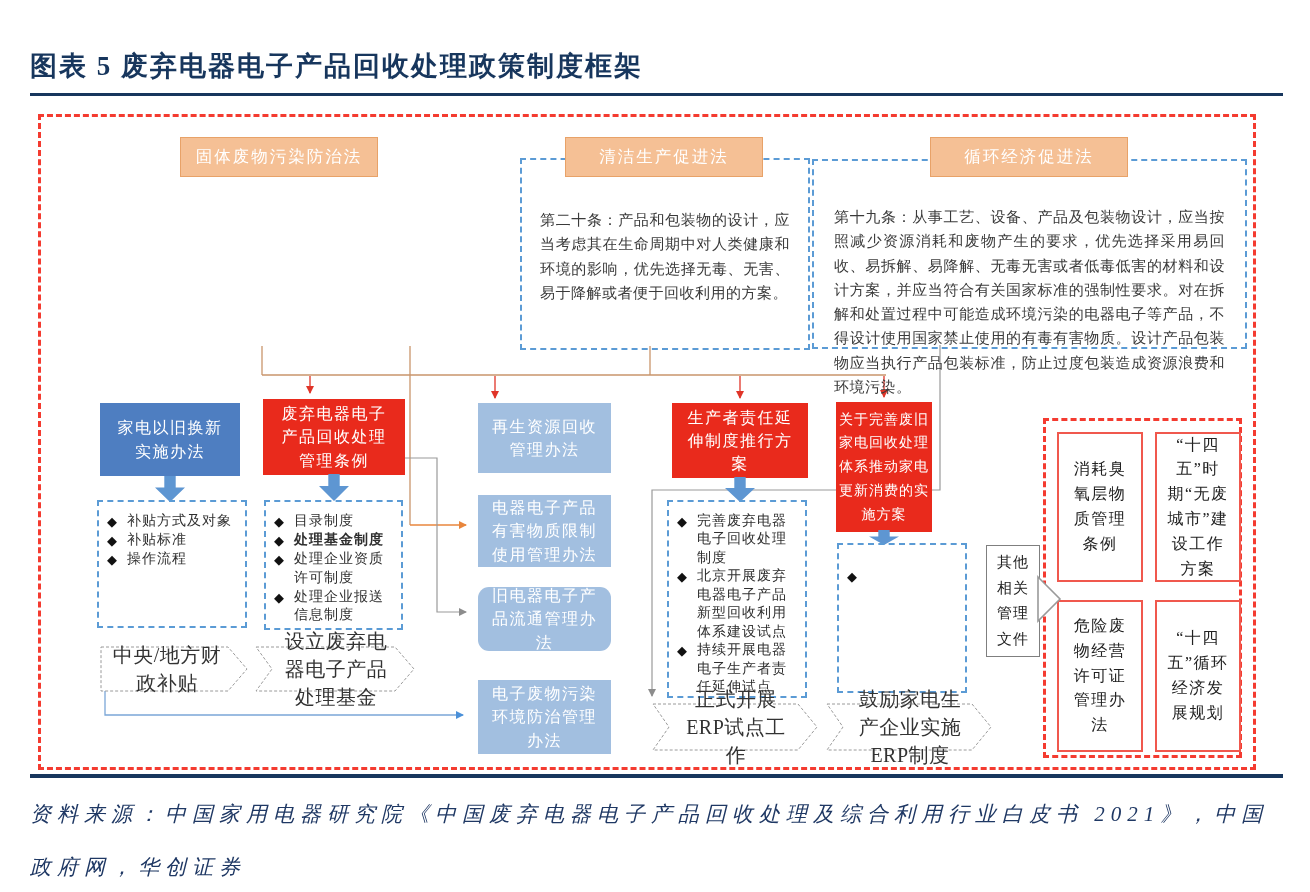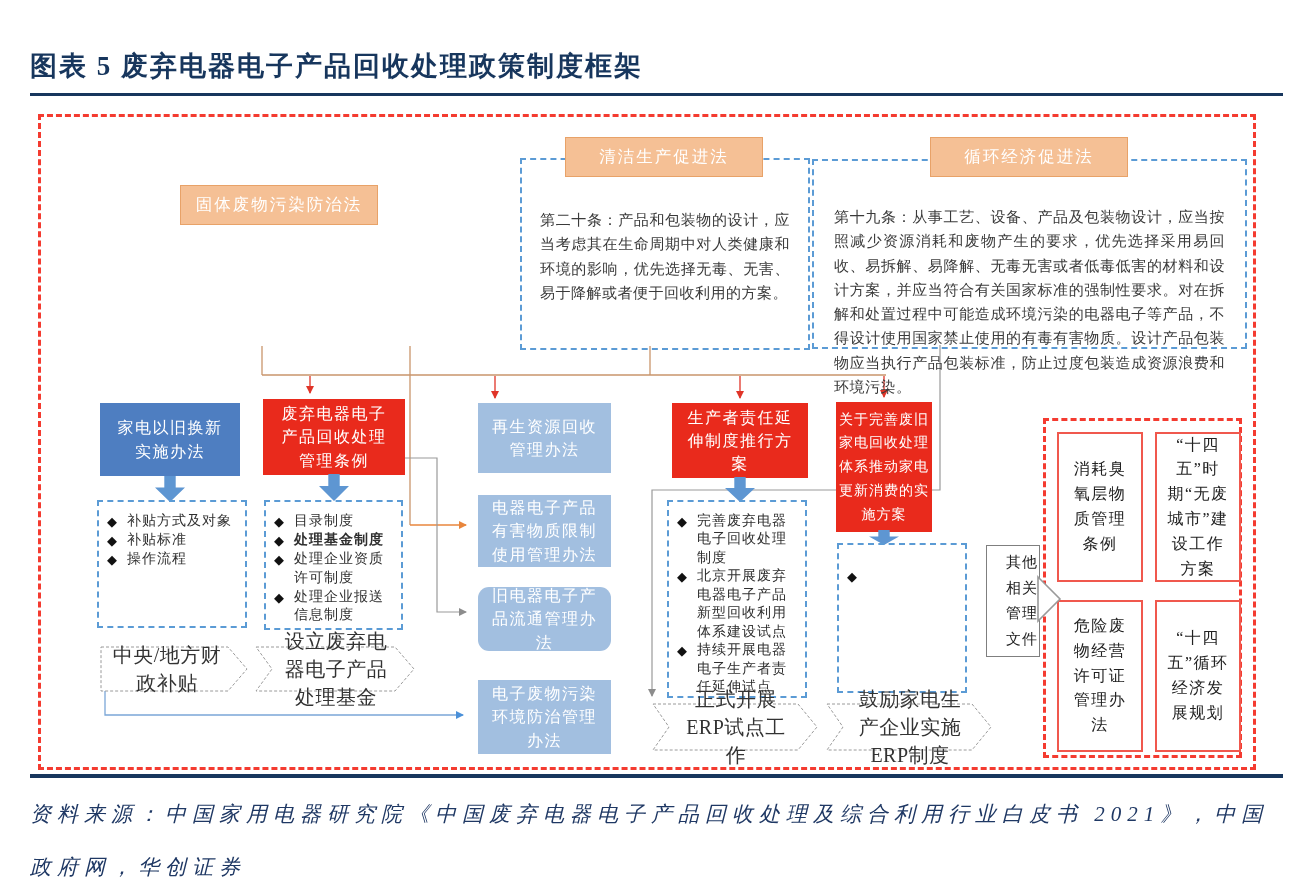--- a/index.html
+++ b/index.html
@@ -83,21 +83,21 @@
       <path d="M495,376 V398" marker-end="url(#mRed)"></path>
       <path d="M740,376 V398" marker-end="url(#mRed)"></path>
       <path d="M884,376 V397" marker-end="url(#mRed)"></path>
     </g>
     <path d="M410,525 H466" stroke="#E8863C" stroke-width="1.3" fill="none" marker-end="url(#mOrg)"></path>
     <path d="M405,458 H437 V612 H466" stroke="#9a9a9a" stroke-width="1.2" fill="none" marker-end="url(#mGry)"></path>
     <path d="M105,655 V715 H463" stroke="#7BA7D7" stroke-width="1.3" fill="none" marker-end="url(#mBlu)"></path>
     <path d="M940,345 V490 H652 V696" stroke="#9a9a9a" stroke-width="1.2" fill="none" marker-end="url(#mGry)"></path>
   </svg>
 
-  <div class="abs law-hdr" style="left:180px;top:137px;width:196px;height:38px;margin-top:48px;">固体废物污染防治法</div>
+  <div class="abs law-hdr" style="left:180px;top:137px;width:196px;height:38px;">固体废物污染防治法</div>
 
   <div class="abs law-box" style="left:520px;top:158px;width:286px;height:188px;">
     <div class="law-body" style="padding:48px 18px 0 18px;">第二十条：产品和包装物的设计，应当考虑其在生命周期中对人类健康和环境的影响，优先选择无毒、无害、易于降解或者便于回收利用的方案。</div>
   </div>
   <div class="abs law-hdr" style="left:565px;top:137px;width:196px;height:38px;">清洁生产促进法</div>
 
   <div class="abs law-box" style="left:812px;top:159px;width:431px;height:186px;">
     <div class="law-body" style="padding:44px 20px 0 20px;">第十九条：从事工艺、设备、产品及包装物设计，应当按照减少资源消耗和废物产生的要求，优先选择采用易回收、易拆解、易降解、无毒无害或者低毒低害的材料和设计方案，并应当符合有关国家标准的强制性要求。对在拆解和处置过程中可能造成环境污染的电器电子等产品，不得设计使用国家禁止使用的有毒有害物质。设计产品包装物应当执行产品包装标准，防止过度包装造成资源浪费和环境污染。</div>
   </div>
   <div class="abs law-hdr" style="left:930px;top:137px;width:196px;height:38px;">循环经济促进法</div>
@@ -190,21 +190,21 @@
       </svg>
     <div class="ptxt" style="left:24px;top:0;width:120px;height:48px;">正式开展ERP试点工作</div>
   </div>
   <div class="abs proc" style="left:826px;top:703px;width:166px;height:48px;">
     <svg width="166" height="48">
         <polygon points="1,1 146,1 165,24 146,47 1,47 17,24" fill="#fff" stroke="#9a9a9a" stroke-width="1" stroke-dasharray="3 2"></polygon>
       </svg>
     <div class="ptxt" style="left:24px;top:0;width:120px;height:48px;">鼓励家电生产企业实施ERP制度</div>
   </div>
 
-  <div class="abs" id="other-box" style="left:986px;top:545px;width:52px;height:110px;justify-content:flex-end;">
+  <div class="abs" id="other-box" style="left:986px;top:545px;width:52px;height:110px;">
     <div class="otxt">其他相关管理文件</div>
   </div>
   <svg class="abs" style="left:1036px;top:575px;z-index:3;" width="28" height="48">
     <polygon points="2,2 24,24 2,46" fill="#fff" stroke="#9a9a9a" stroke-width="1.6"></polygon>
   </svg>
 
   <div class="abs" id="right-panel" style="left:1043px;top:418px;width:199px;height:340px;box-sizing:border-box;"></div>
   <div class="abs rdoc" style="left:1057px;top:432px;width:86px;height:150px;">消耗臭氧层物质管理条例</div>
   <div class="abs rdoc" style="left:1155px;top:432px;width:86px;height:150px;">“十四五”时期“无废城市”建设工作方案</div>
   <div class="abs rdoc" style="left:1057px;top:600px;width:86px;height:152px;">危险废物经营许可证管理办法</div>

